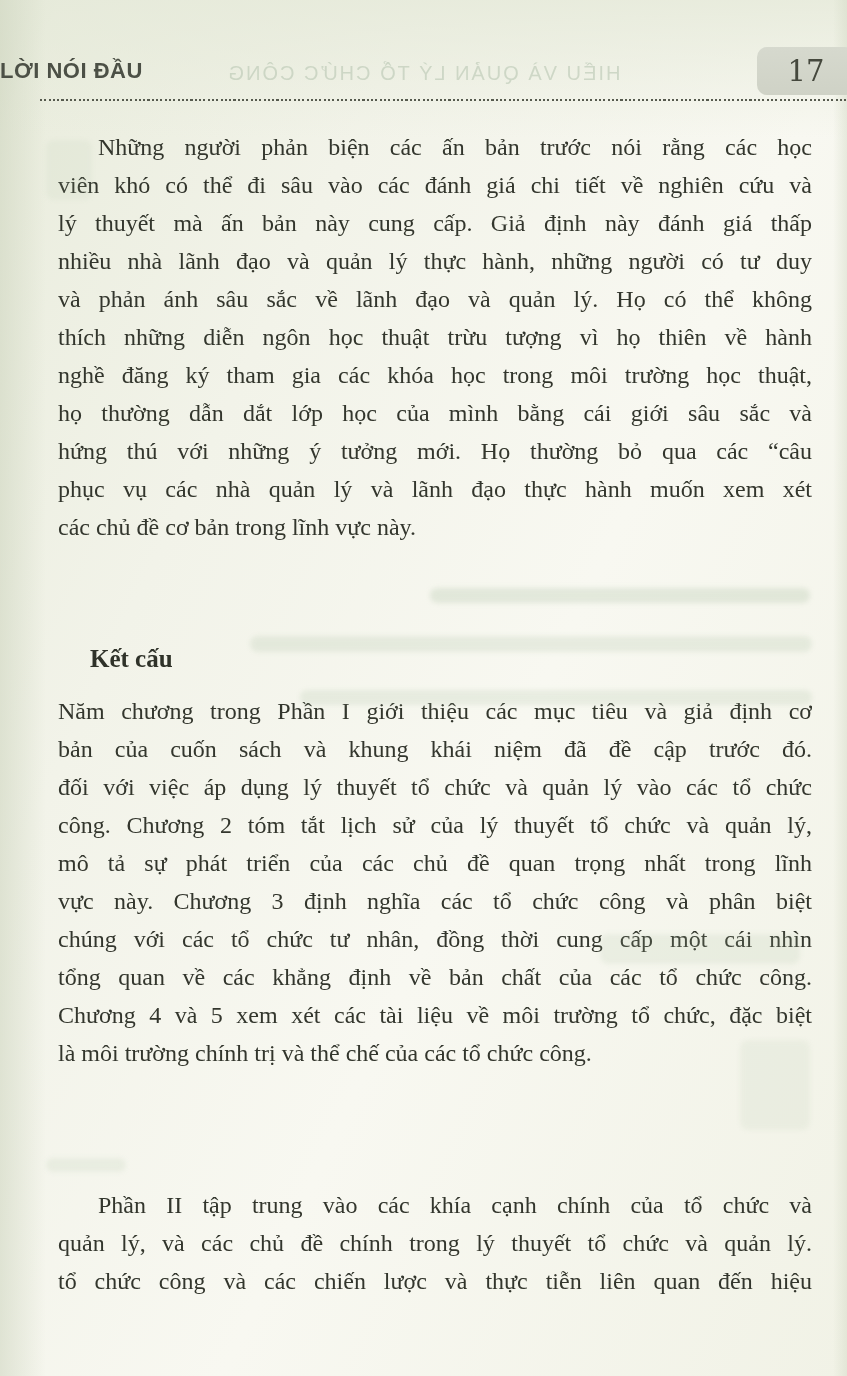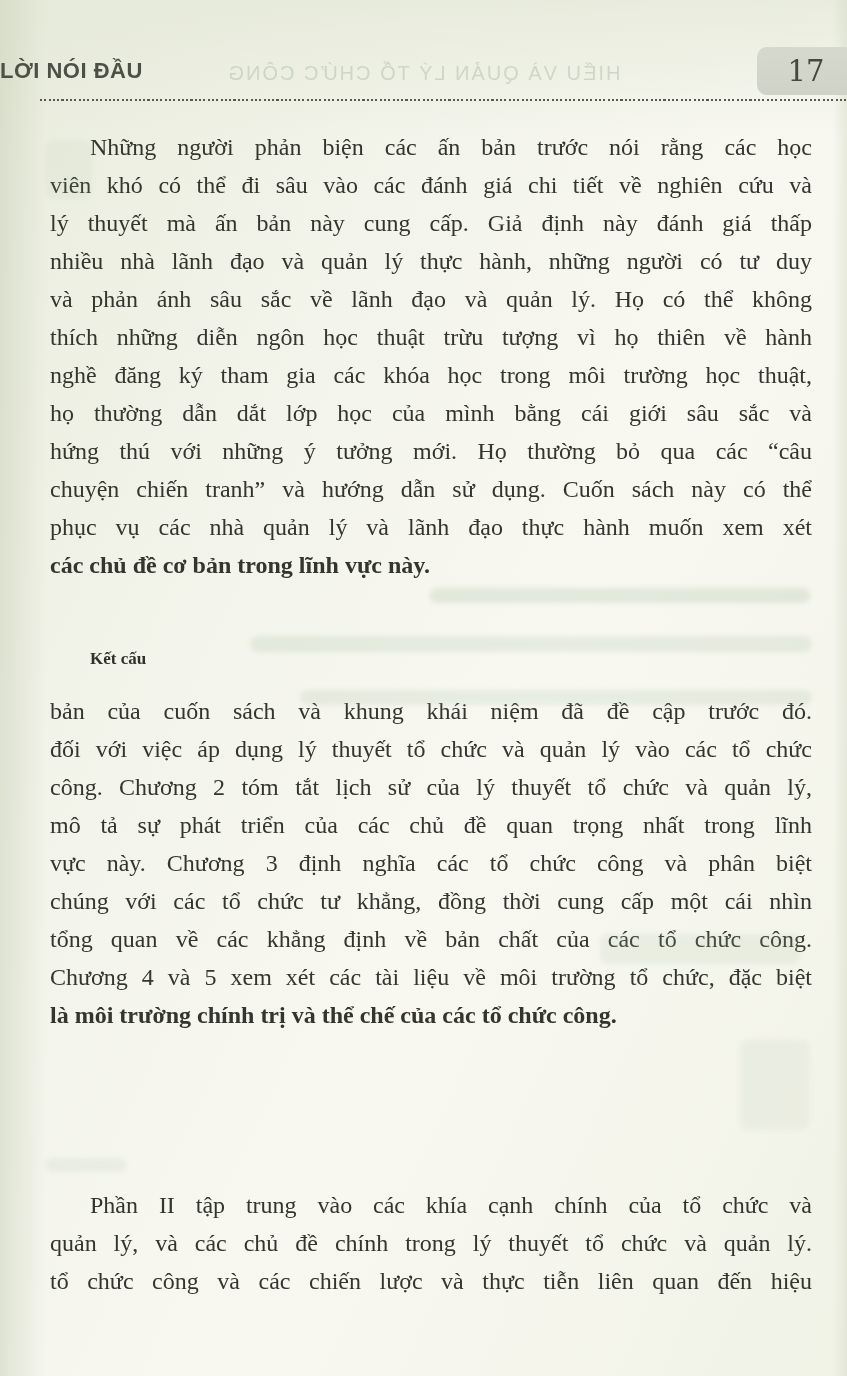--- a/index.html
+++ b/index.html
@@ -49,26 +49,27 @@
     position:absolute;left:40px;right:0;top:99px;height:2px;
     background-image:repeating-linear-gradient(90deg,#565a4e 0 2px,transparent 2px 4.3px);
   }
   
   .para{position:absolute;left:50px;width:762px;}
   .line{
     font-size:24px;line-height:38px;height:38px;overflow:hidden;
     color:#33362d;
     text-align:justify;text-align-last:justify;
     text-rendering:optimizeLegibility;
+    margin-left:8px;
   }
   .line.indent{text-indent:40px;}
-  .line.last{text-align-last:left;font-weight:bold;}
+  .line.last{text-align-last:left;}
   .section-heading{
     position:absolute;left:90px;top:640px;
-    font-size:17px;font-weight:bold;color:#2f3229;line-height:38px;
+    font-size:25px;font-weight:bold;color:#2f3229;line-height:38px;
   }
   
   .bleed{
     position:absolute;border-radius:8px;
     background:rgba(168,188,160,.26);
     filter:blur(2.5px);
     pointer-events:none;
   }
   .b1{left:430px;top:588px;width:380px;height:15px;}
   .b2{left:250px;top:636px;width:562px;height:16px;opacity:.8;}
@@ -99,34 +100,34 @@
   <div class="para" style="top:128px">
     <div class="line indent">Những người phản biện các ấn bản trước nói rằng các học</div>
     <div class="line">viên khó có thể đi sâu vào các đánh giá chi tiết về nghiên cứu và</div>
     <div class="line">lý thuyết mà ấn bản này cung cấp. Giả định này đánh giá thấp</div>
     <div class="line">nhiều nhà lãnh đạo và quản lý thực hành, những người có tư duy</div>
     <div class="line">và phản ánh sâu sắc về lãnh đạo và quản lý. Họ có thể không</div>
     <div class="line">thích những diễn ngôn học thuật trừu tượng vì họ thiên về hành</div>
     <div class="line">nghề đăng ký tham gia các khóa học trong môi trường học thuật,</div>
     <div class="line">họ thường dẫn dắt lớp học của mình bằng cái giới sâu sắc và</div>
     <div class="line">hứng thú với những ý tưởng mới. Họ thường bỏ qua các “câu</div>
-    <div class="line">chuyện chiến tranh” và hướng dẫn sử dụng. Cuốn sách này có thể</div>
     <div class="line">phục vụ các nhà quản lý và lãnh đạo thực hành muốn xem xét</div>
     <div class="line last">các chủ đề cơ bản trong lĩnh vực này.</div>
   </div>
 
   <div class="section-heading">Kết cấu</div>
 
   <div class="para" style="top:692px">
+    <div class="line">Năm chương trong Phần I giới thiệu các mục tiêu và giả định cơ</div>
     <div class="line">bản của cuốn sách và khung khái niệm đã đề cập trước đó.</div>
     <div class="line">đối với việc áp dụng lý thuyết tổ chức và quản lý vào các tổ chức</div>
     <div class="line">công. Chương 2 tóm tắt lịch sử của lý thuyết tổ chức và quản lý,</div>
     <div class="line">mô tả sự phát triển của các chủ đề quan trọng nhất trong lĩnh</div>
     <div class="line">vực này. Chương 3 định nghĩa các tổ chức công và phân biệt</div>
-    <div class="line">chúng với các tổ chức tư khẳng, đồng thời cung cấp một cái nhìn</div>
+    <div class="line">chúng với các tổ chức tư nhân, đồng thời cung cấp một cái nhìn</div>
     <div class="line">tổng quan về các khẳng định về bản chất của các tổ chức công.</div>
     <div class="line">Chương 4 và 5 xem xét các tài liệu về môi trường tổ chức, đặc biệt</div>
     <div class="line last">là môi trường chính trị và thể chế của các tổ chức công.</div>
   </div>
 
   <div class="para" style="top:1186px">
     <div class="line indent">Phần II tập trung vào các khía cạnh chính của tổ chức và</div>
     <div class="line">quản lý, và các chủ đề chính trong lý thuyết tổ chức và quản lý.</div>
     <div class="line">tổ chức công và các chiến lược và thực tiễn liên quan đến hiệu</div>
   </div>

